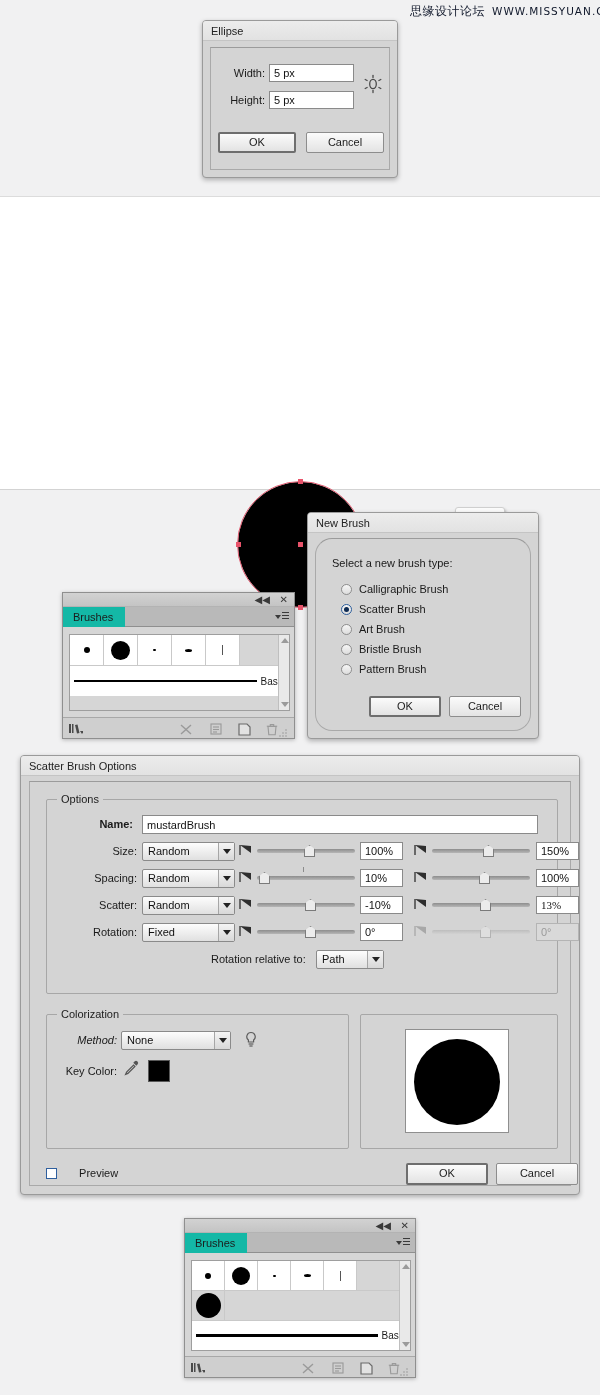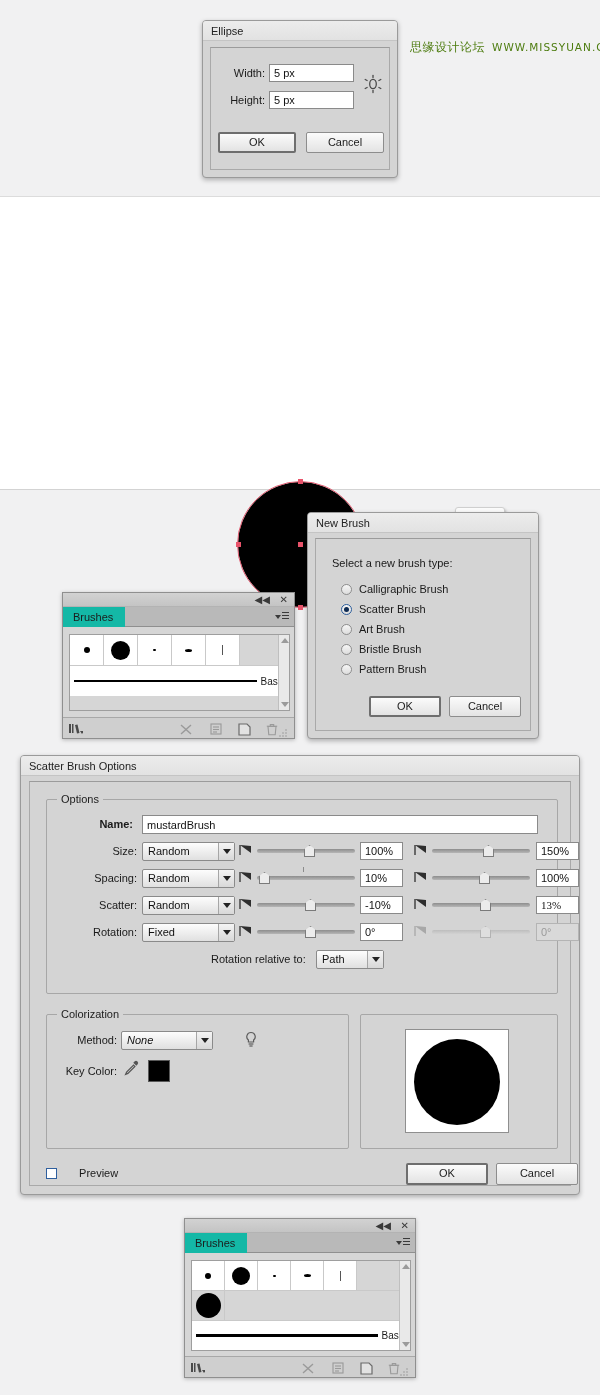--- a/index.html
+++ b/index.html
@@ -9,23 +9,22 @@
     background:#f1f1f2;
     font-family:"Liberation Sans", sans-serif;
     font-size:11px; color:#1a1a1a;
     overflow:hidden;
   }
 
   
   .watermark{
     position:absolute; top:2px; left:410px; width:185px; height:18px;
     display:flex; align-items:center; gap:7px;
-    color:#4d7c0f; font-size:12px; letter-spacing:0.5px; white-space:nowrap;
+    color:#0f172a; font-size:12px; letter-spacing:0.5px; white-space:nowrap;
     font-family:"DejaVu Sans", sans-serif;
-    margin-top:36px;
   }
   .watermark .wm-en{ font-size:10.5px; letter-spacing:1px;}
 
   
   .dlg{
     position:absolute;
     background:#d4d4d4;
     border:1px solid #9a9a9a;
     border-radius:4px;
     box-shadow:0 2px 5px rgba(0,0,0,.28);
@@ -279,21 +278,21 @@
 
   <div id="rgb-box">
     <div class="r">R: 0</div>
     <div class="g">G: 0</div>
     <div class="b">B: 0</div>
   </div>
 </div>
 
 <div class="dlg" id="new-brush-dialog">
   <div class="dlg-title">New Brush</div>
-  <div class="inset" style="position:absolute;left:7px;top:25px;right:7px;bottom:7px;">
+  <div class="inset" style="position:absolute;left:7px;top:25px;right:7px;bottom:7px;border-radius:17px;">
     <div style="position:absolute;left:16px;top:18px;font-size:11px;">Select a new brush type:</div>
 
     <div style="position:absolute;left:25px;top:40px;">
       <div class="radio-row">
         <span class="radio"></span>
         <span>Calligraphic Brush</span>
       </div>
       <div class="radio-row">
         <span class="radio on"></span>
         <span>Scatter Brush</span>
@@ -518,22 +517,22 @@
 
       <div style="position:absolute;left:164px;top:153px;font-size:11px;">Rotation relative to:</div>
       <div class="sel" style="position:absolute;left:269px;top:150px;width:68px;">
         <span>Path</span><span class="arrow"></span>
       </div>
     </div>
 
     <div class="group" style="left:16px;top:232px;width:303px;height:135px;padding-left:22px;">
       <span class="legend">Colorization</span>
 
-      <div class="sbo-label" style="left:10px;top:19px;width:60px;">Method:</div>
-      <div class="sel" style="position:absolute;left:74px;top:16px;width:92px;font-style:italic;">
+      <div class="sbo-label" style="left:10px;top:19px;width:60px;font-style:italic;">Method:</div>
+      <div class="sel" style="position:absolute;left:74px;top:16px;width:110px;">
         <span>None</span><span class="arrow"></span>
       </div>
       <svg style="position:absolute;left:197px;top:16px;" width="14" height="18" viewBox="0 0 14 18">
         <path d="M7 1.5 a4.2 4.2 0 0 1 2.6 7.5 v2 h-5.2 v-2 A4.2 4.2 0 0 1 7 1.5 z" fill="none" stroke="#5a5a5a" stroke-width="1.2"></path>
         <line x1="4.6" y1="13" x2="9.4" y2="13" stroke="#5a5a5a" stroke-width="1.2"></line>
         <line x1="5.4" y1="15" x2="8.6" y2="15" stroke="#5a5a5a" stroke-width="1.2"></line>
       </svg>
 
       <div class="sbo-label" style="left:2px;top:50px;width:68px;">Key Color:</div>
       <svg style="position:absolute;left:76px;top:45px;" width="17" height="17" viewBox="0 0 17 17">

